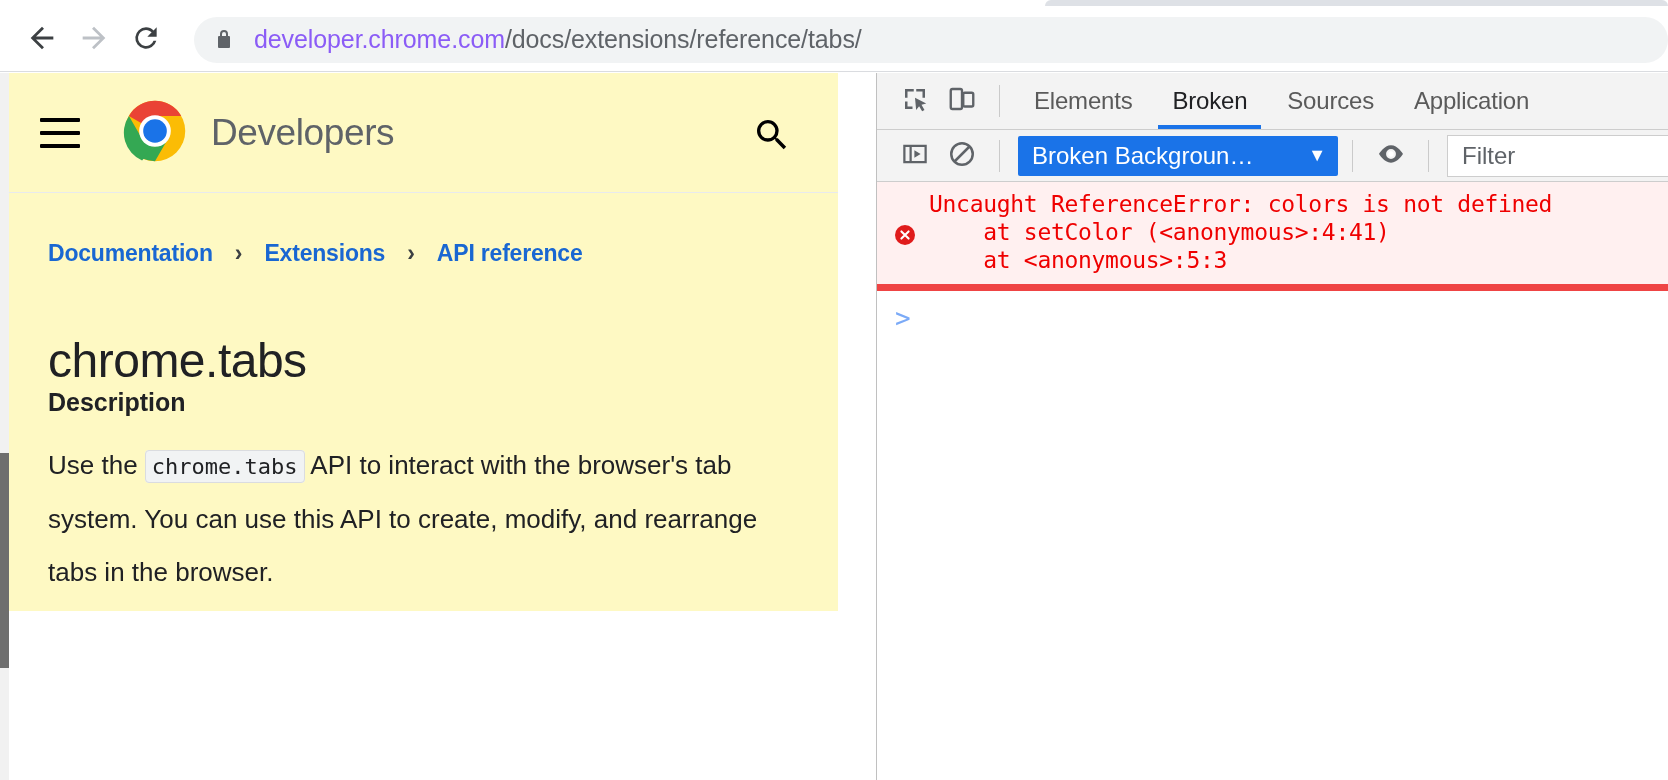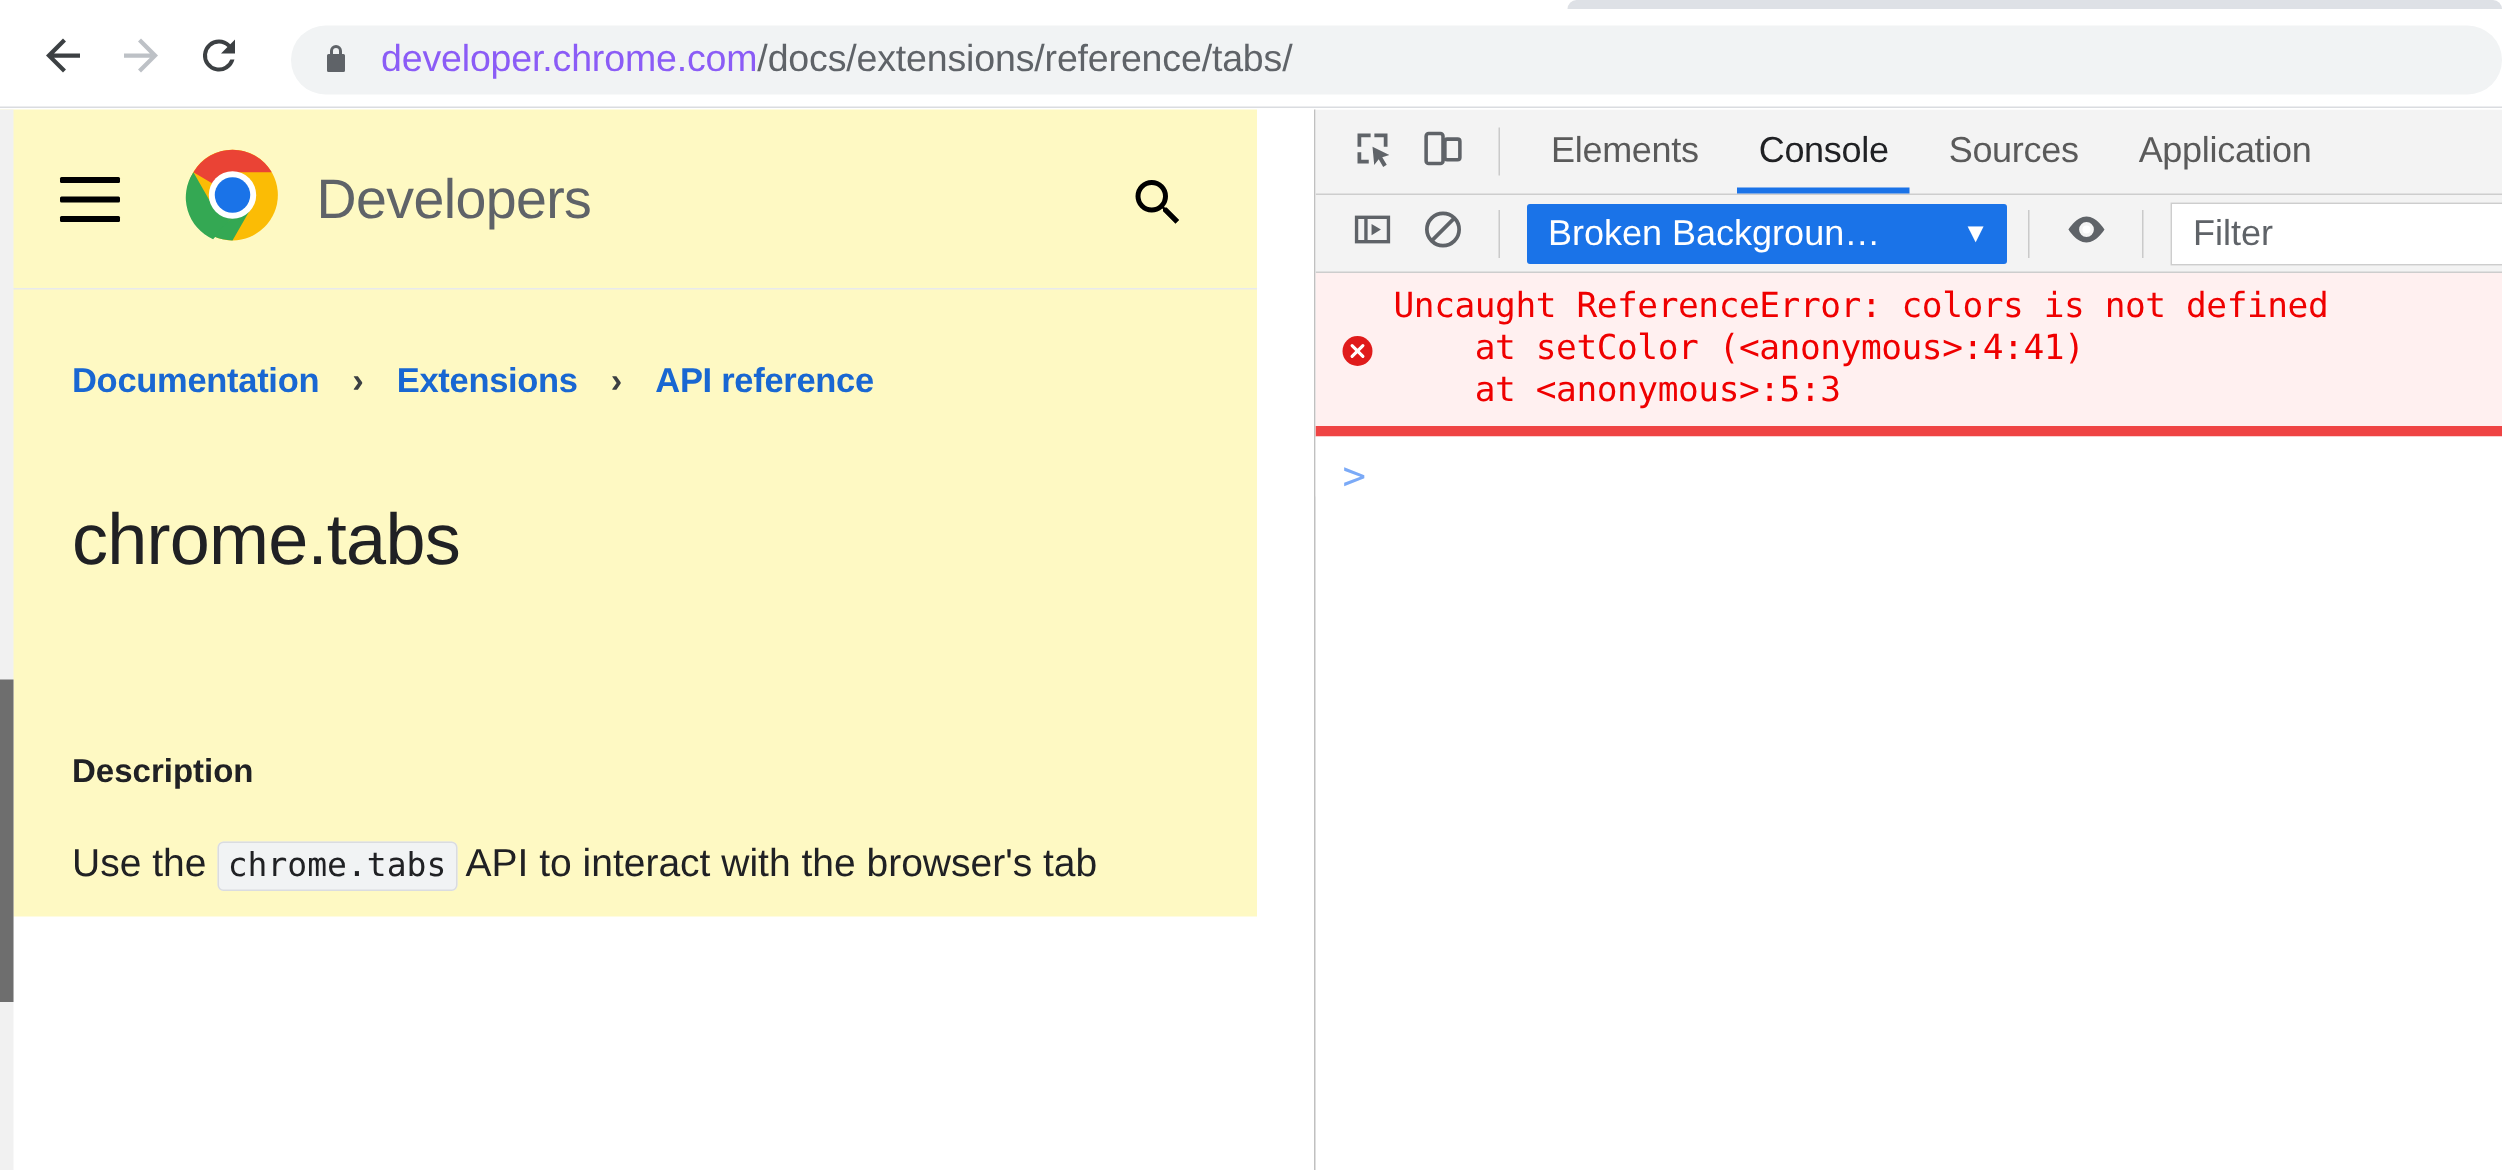--- a/index.html
+++ b/index.html
@@ -84,21 +84,21 @@
     letter-spacing: -0.2px;
   }
   .crumb-sep {
     color: #3c4043; margin: 0 22px; font-size: 23px; font-weight: bold;
   }
   .doc-title {
     font-size: 48px; color: #202124; font-weight: normal;
     margin-top: 66px; letter-spacing: -0.5px;
   }
   .section-head {
-    font-size: 22px; font-weight: bold; color: #202124; margin-top: 113px;
+    font-size: 25px; font-weight: bold; color: #202124; 
   }
   .doc-para {
     font-size: 26px; color: #202124; line-height: 53px; margin-top: 22px;
     max-width: 740px;
   }
   code.inline {
     font-family: "DejaVu Sans Mono", monospace;
     font-size: 22px; background: #f1f3f4; border: 1px solid #dadce0;
     border-radius: 4px; padding: 3px 6px; color: #202124;
     white-space: nowrap;
@@ -293,21 +293,21 @@
         <span>
           <svg width="30" height="30" viewBox="0 0 24 24">
             <rect x="3" y="4" width="9" height="16" rx="1.4" fill="none" stroke="#5f6368" stroke-width="1.9"></rect>
             <rect x="13" y="7" width="8" height="11" rx="1.2" fill="none" stroke="#5f6368" stroke-width="1.9"></rect>
           </svg>
         </span>
       </div>
       <div class="dt-vsep"></div>
 
       <div class="dt-tab">Elements</div>
-      <div class="dt-tab active">Console</div>
+      <div class="dt-tab active">Broken</div>
       <div class="dt-tab">Sources</div>
       <div class="dt-tab">Application</div>
     </div>
 
     <div class="dt-toolbar">
       <div class="dt-icon-btn">
         <span>
           <svg width="30" height="30" viewBox="0 0 24 24">
             <rect x="3.5" y="5.5" width="17" height="13" fill="none" stroke="#5f6368" stroke-width="1.8"></rect>
             <line x1="8.5" y1="5.5" x2="8.5" y2="18.5" stroke="#5f6368" stroke-width="1.8"></line>

